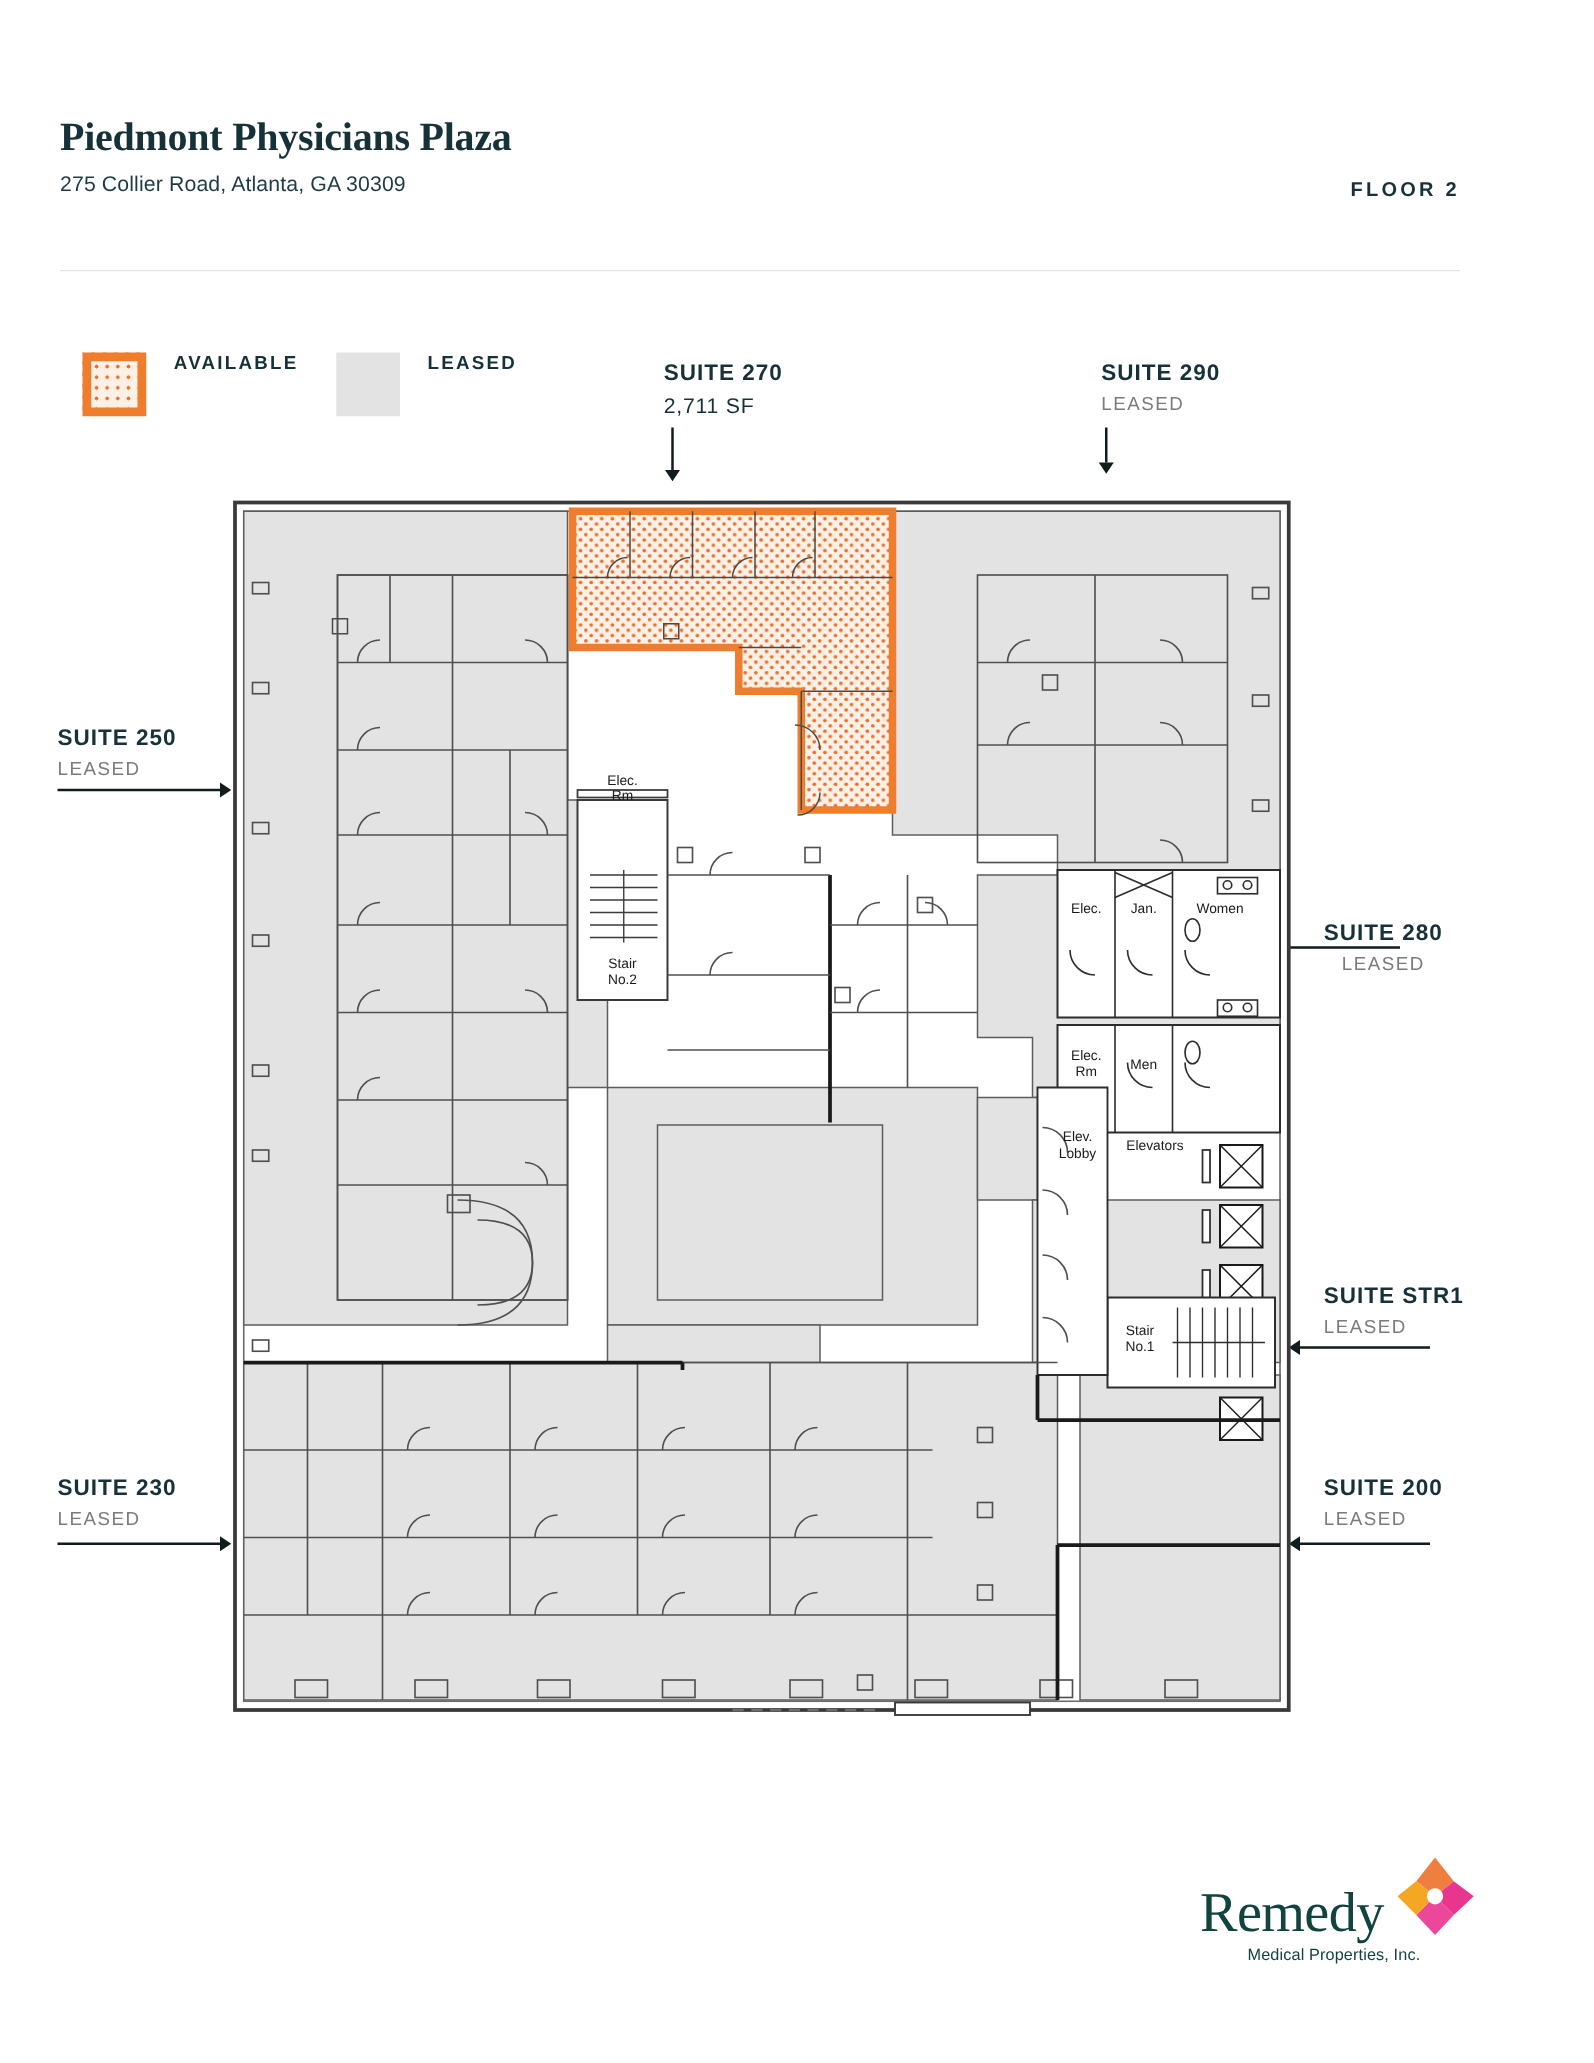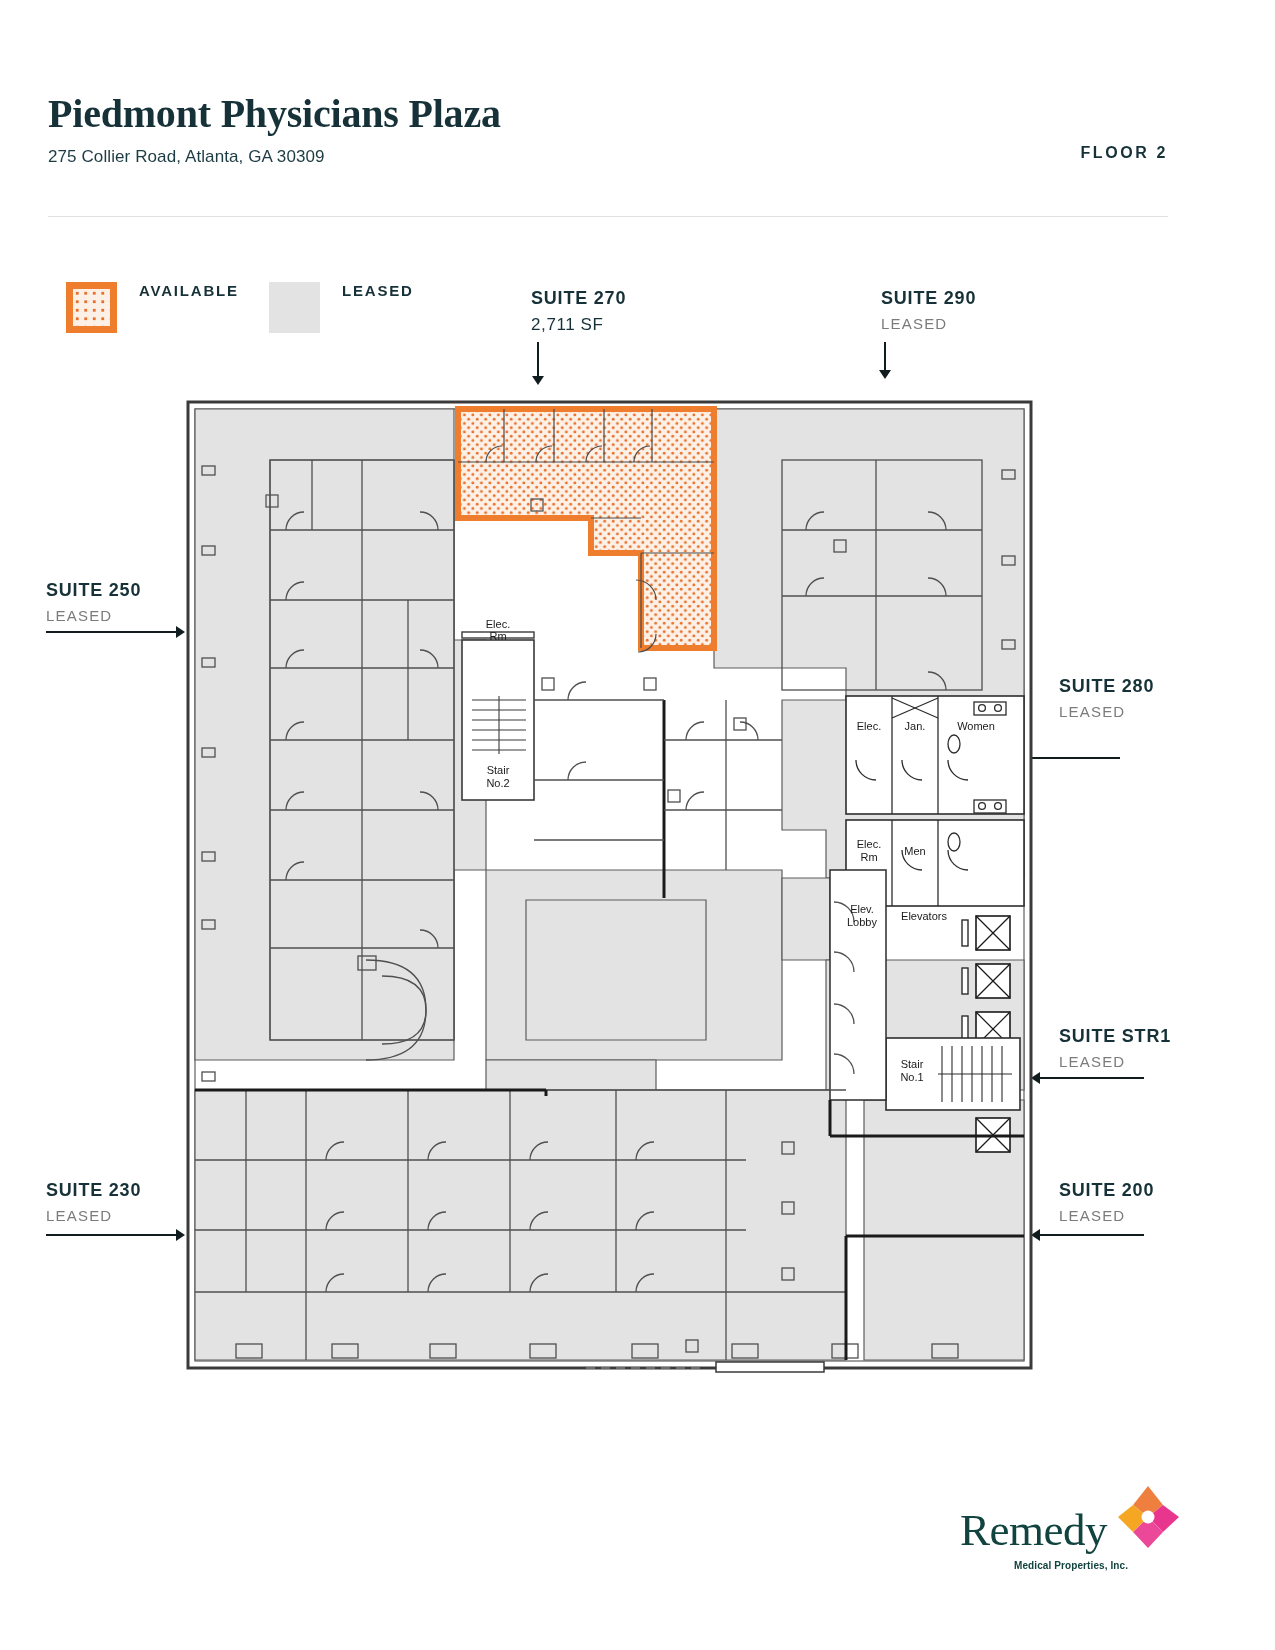--- a/index.html
+++ b/index.html
@@ -20,21 +20,21 @@
   
   #header {
     position: absolute;
     left: 48px;
     top: 92px;
     width: 1120px;
     height: 125px;
   }
   #title {
     font-family: "Liberation Serif", serif;
-    font-size: 40px;
+    font-size: 32px;
     font-weight: 700;
     letter-spacing: -0.2px;
     color: #163238;
     margin: 0;
     line-height: 1.1;
   }
   #subtitle {
     font-size: 17px;
     font-weight: 400;
     color: #1d3b42;
@@ -165,23 +165,23 @@
     left: 0; bottom: 22px;
     font-family: "Liberation Serif", serif;
     font-size: 45px;
     font-weight: 400;
     color: #11443f;
     letter-spacing: -0.5px;
     line-height: 1;
   }
   #logo-tag {
     position: absolute;
-    left: 54px; bottom: 4px;
-    font-size: 10px;
-    font-weight: 700;
+    left: 38px; bottom: 4px;
+    font-size: 13px;
+    font-weight: 400;
     color: #11443f;
     letter-spacing: 0.1px;
   }
   #logo-mark {
     position: absolute;
     right: -12px;
     bottom: 24px;
     width: 68px;
     height: 68px;
   }
@@ -227,21 +227,21 @@
 
 <div class="callout" style="left:46px; top:580px;">
   <div class="suite-name">SUITE 250</div>
   <div class="suite-sub">LEASED</div>
 </div>
 <div class="arrow right" style="left:46px; top:631px;">
   <span class="shaft" style="width:130px;"></span>
     <span class="head" style="left:130px;"></span>
 </div>
 
-<div class="callout" style="left:1059px; top:676px;">
+<div class="callout" style="left:1059px; top:736px;text-align:center;">
   <div class="suite-name">SUITE 280</div>
   <div class="suite-sub">LEASED</div>
 </div>
 <div class="arrow left" style="left:604px; top:757px;">
   <span class="shaft" style="width:516px;"></span>
     <span class="head"></span>
 </div>
 
 <div class="callout" style="left:1059px; top:1026px;">
   <div class="suite-name">SUITE STR1</div>

